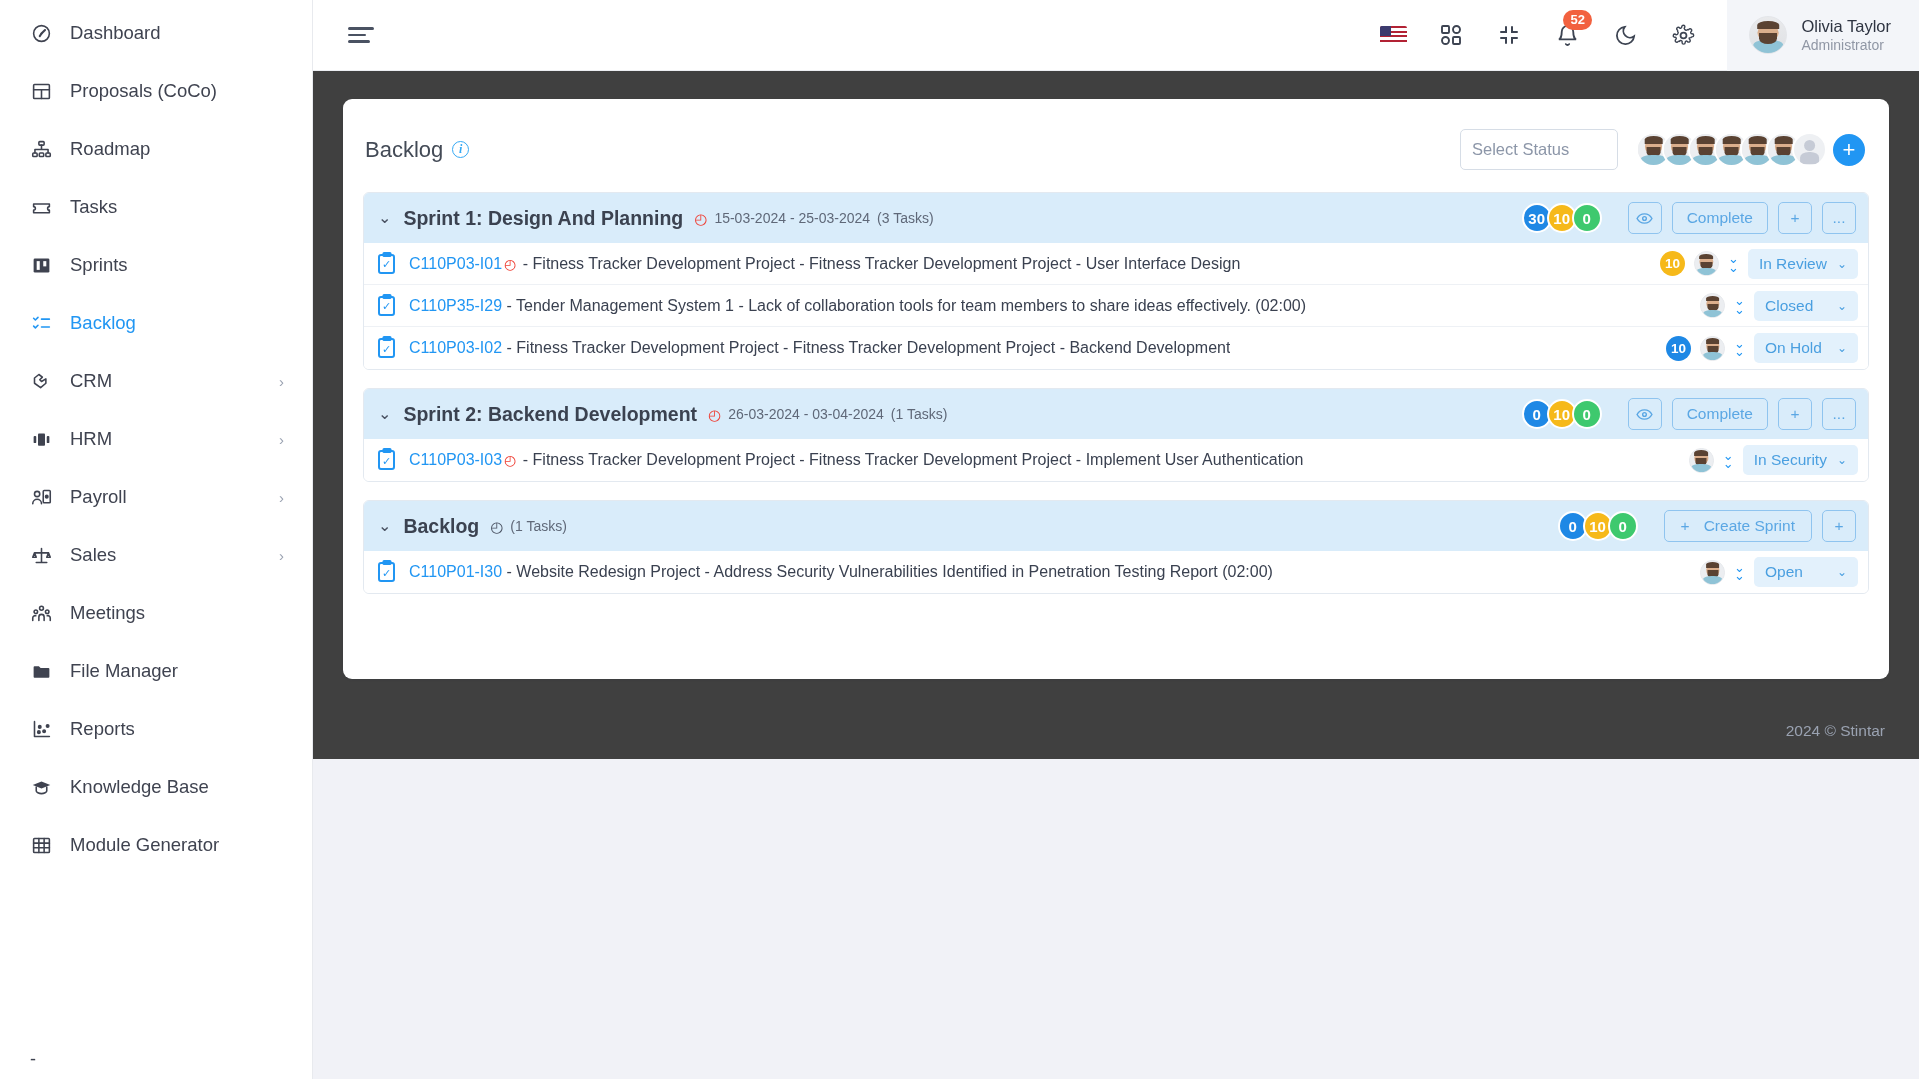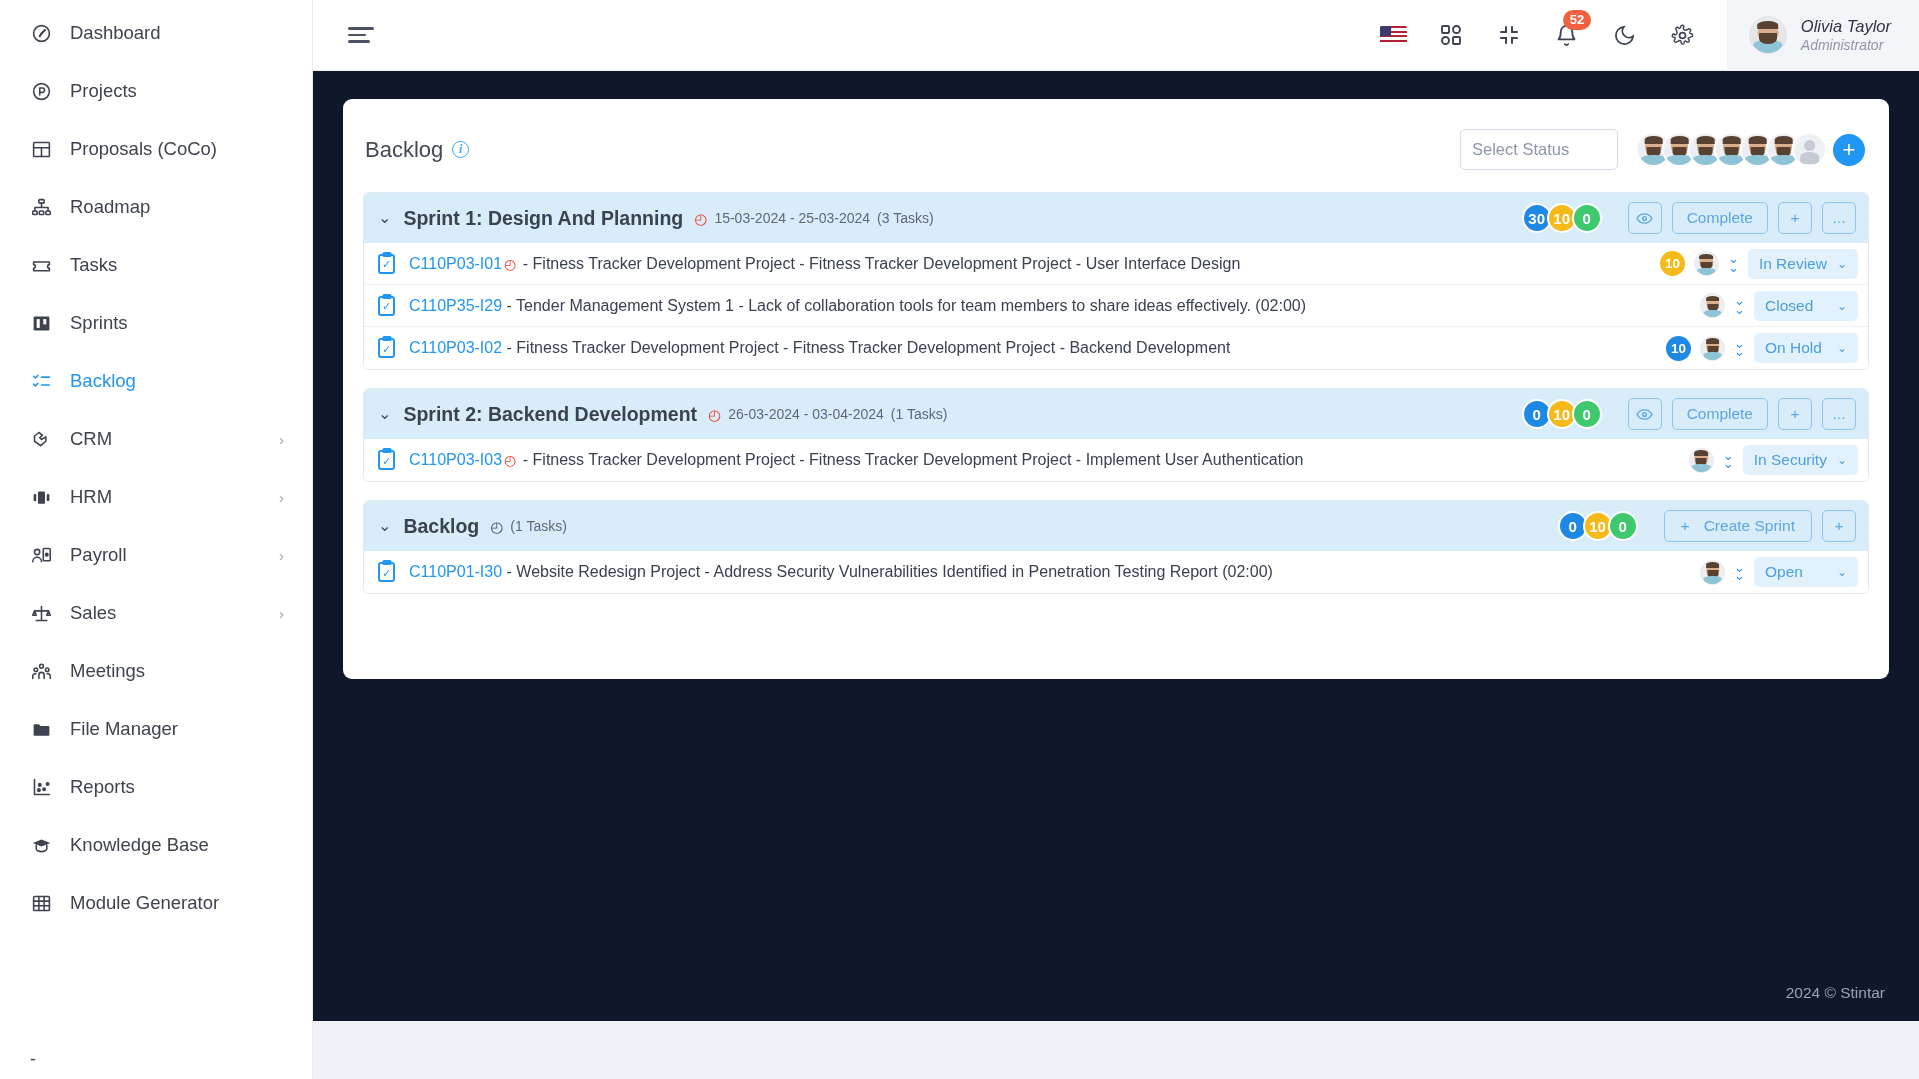--- a/index.html
+++ b/index.html
@@ -32,21 +32,21 @@
     padding: 0 28px 0 30px; cursor: pointer; gap: 18px;
     color: #3f4350; font-size: 18.5px;
   }
   .nav-item.active { color: #2196f3; }
   .nav-item .ico { width: 22px; height: 22px; flex: 0 0 22px; display: flex; align-items: center; justify-content: center; }
   .nav-item .lbl { flex: 1; white-space: nowrap; }
   .nav-item .caret { color: #9aa2b1; font-size: 15px; }
   .nav-dash { padding: 0 30px; color: #3f4350; font-size: 18px; height: 40px; display:flex; align-items:center;}
 
   
-  .main { flex: 1; height: 1021px; display: flex; flex-direction: column; background: #0f172a; min-width: 0; }
+  .main { flex: 1; height: 759px; display: flex; flex-direction: column; background: #404040; min-width: 0; }
 
   .topbar {
     height: 71px; background: #ffffff; display: flex; align-items: center;
     border-bottom: 1px solid #eceef2; position: relative;
   }
   .hamburger { margin-left: 35px; cursor: pointer; display: flex; flex-direction: column; gap: 4px; width: 26px;}
   .hamburger span { display:block; height: 2.5px; background: #4a5262; border-radius: 2px; }
   .hamburger span:nth-child(1){ width: 26px;}
   .hamburger span:nth-child(2){ width: 18px;}
   .hamburger span:nth-child(3){ width: 22px;}
@@ -74,21 +74,21 @@
   .avatar-img::before{
     content:""; position:absolute; left:50%; top:20%; transform:translateX(-50%);
     width: 58%; height: 46%; border-radius: 50% 50% 45% 45%; background:#d9ae8c;
   }
   .avatar-img::after{
     content:""; position:absolute; left:50%; bottom:0; transform:translateX(-50%);
     width: 82%; height: 36%; border-radius: 40% 40% 0 0; background:#8fc3d6;
   }
   .avatar-hair { position:absolute; left:50%; top:12%; transform:translateX(-50%); width:60%; height:22%; border-radius:50% 50% 0 0; background:#5a4232; z-index:2;}
   .avatar-beard { position:absolute; left:50%; top:44%; transform:translateX(-50%); width:50%; height:30%; border-radius:0 0 50% 50%; background:#5a4232; z-index:1;}
-  .profile-txt { display:flex; flex-direction: column; line-height: 1.25; font-style: italic; }
+  .profile-txt { display:flex; flex-direction: column; line-height: 1.25; }
   .profile-name { font-size: 16.5px; color: #2f3542; font-weight: 500;}
   .profile-role { font-size: 14px; color: #9097a5; }
 
   
   .content { flex: 1; padding: 28px 30px 0 30px; overflow: hidden; }
   .card {
     background: #ffffff; border-radius: 9px; padding: 22px 20px 26px 20px;
     box-shadow: 0 1px 3px rgba(18,38,63,0.06);
     min-height: 580px;
   }
@@ -197,29 +197,20 @@
     <nav class="nav" id="nav-list">
         <div class="nav-item">
           <span class="ico">
             <svg width="21" height="21" viewBox="0 0 24 24" fill="none" stroke="currentColor" stroke-width="1.8" stroke-linecap="round" stroke-linejoin="round">
               <circle cx="12" cy="12" r="9"></circle>
               <path d="M12 12l4-4" stroke-width="2.4"></path>
               <path d="M12 12l-2 3" stroke-width="2.4"></path>
             </svg>
           </span>
           <span class="lbl">Dashboard</span>
-        </div>
-        <div class="nav-item">
-          <span class="ico">
-            <svg width="21" height="21" viewBox="0 0 24 24" fill="none" stroke="currentColor" stroke-width="1.8" stroke-linecap="round" stroke-linejoin="round">
-              <circle cx="12" cy="12" r="9"></circle>
-              <path d="M10 16V8h3a2.5 2.5 0 010 5h-3"></path>
-            </svg>
-          </span>
-          <span class="lbl">Projects</span>
         </div>
         <div class="nav-item">
           <span class="ico">
             <svg width="21" height="21" viewBox="0 0 24 24" fill="none" stroke="currentColor" stroke-width="1.8" stroke-linecap="round" stroke-linejoin="round">
               <rect x="3" y="4" width="18" height="16" rx="1"></rect>
               <path d="M3 10h9v10M12 10h9"></path>
             </svg>
           </span>
           <span class="lbl">Proposals (CoCo)</span>
         </div>

